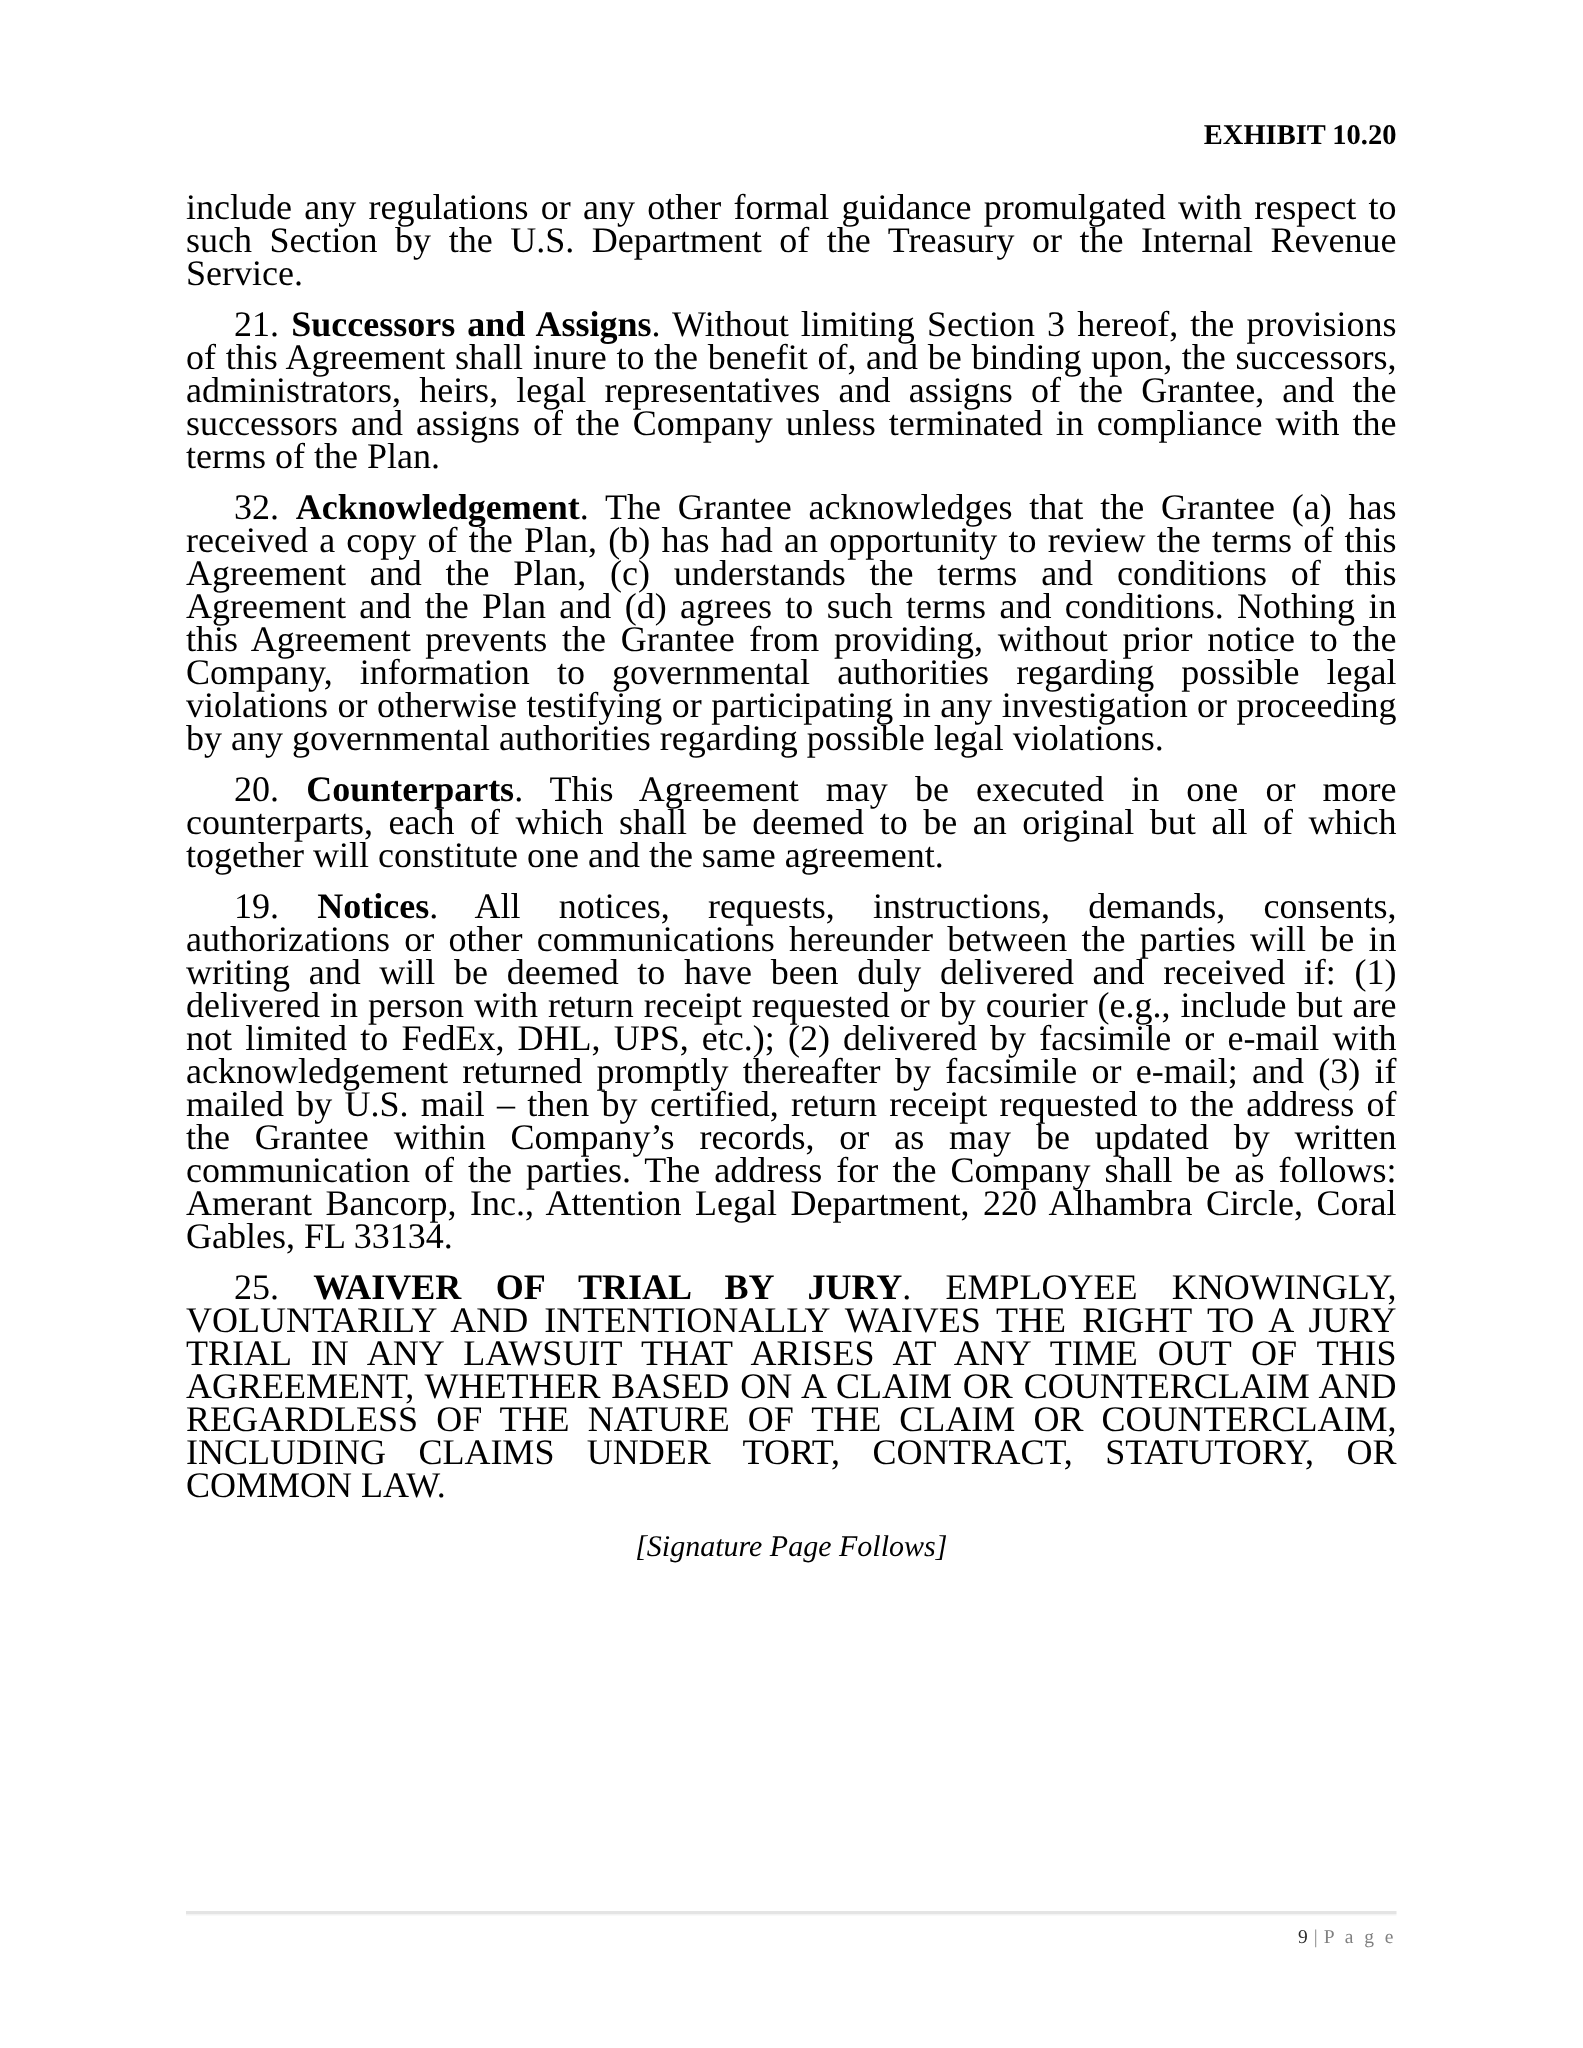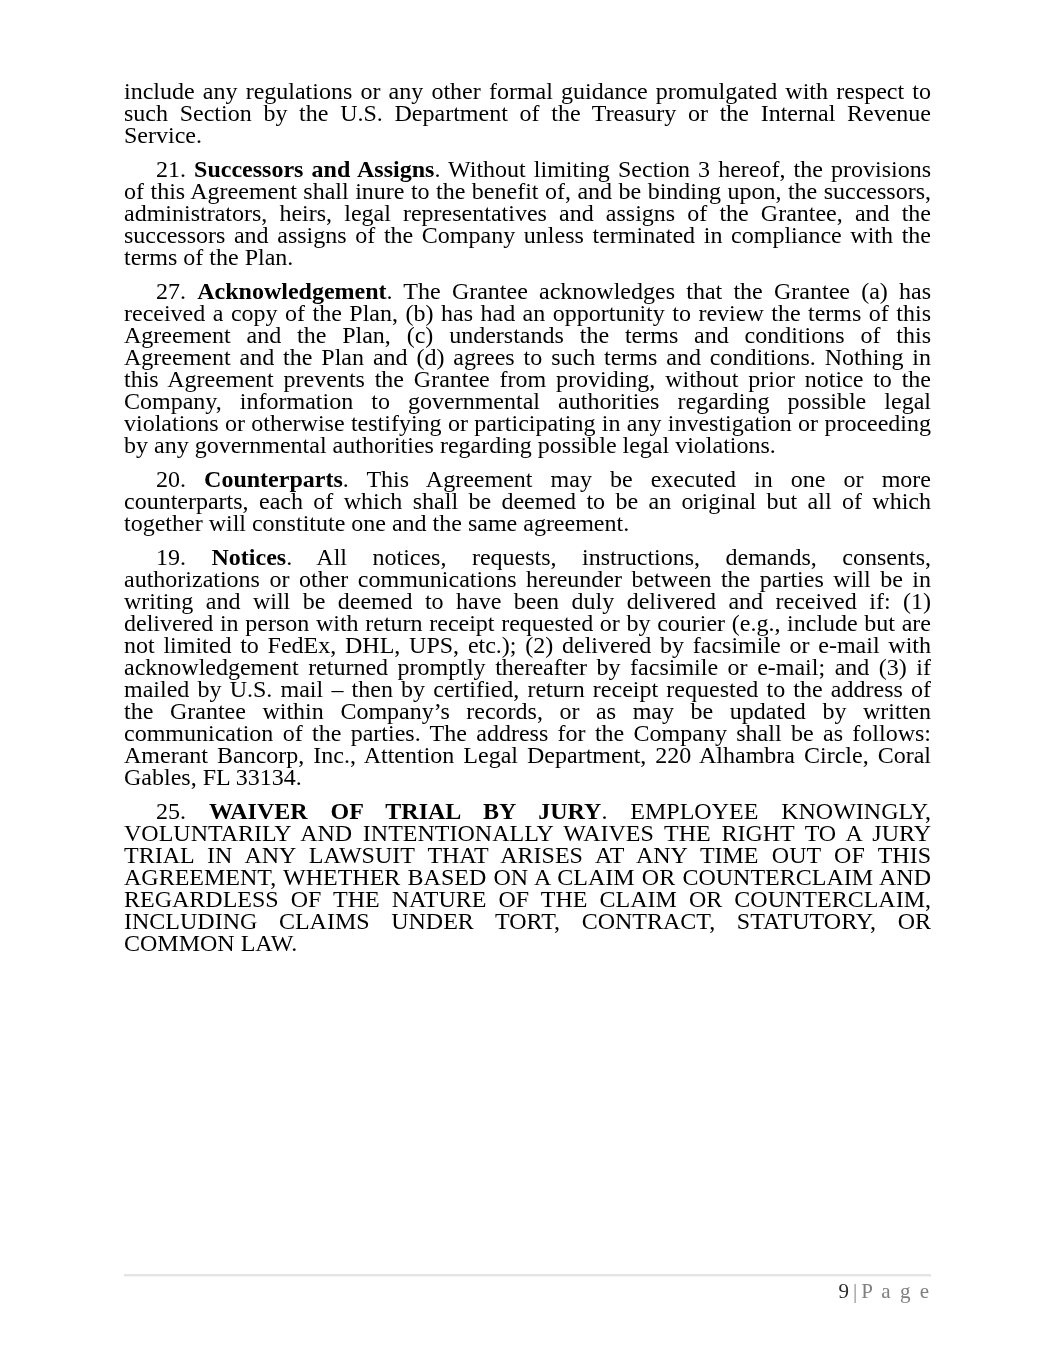--- a/index.html
+++ b/index.html
@@ -54,69 +54,71 @@
     top: 1274px;
   }
   .footer-rule {
     border-top: 2px solid #e4e4e4;
     border-bottom: 1px solid #f3f3f3;
     height: 0;
   }
   .footer-text {
     margin-top: 4px;
     text-align: right;
-    font-size: 21px;
+    font-size: 13px;
     line-height: 20px;
   }
   .footer-page-num {
     color: #2b2b2b;
   }
   .footer-sep {
     color: #8a8a8a;
     margin: 0 4px;
   }
   .footer-page-label {
     color: #808080;
     letter-spacing: 2px;
   }
 </style>
 </head>
 <body>
 
 <div class="page">
   <div class="content">
 
+    <div class="exhibit-label">EXHIBIT 10.20</div>
 
     <p class="body-para no-indent">include any regulations or any other formal guidance promulgated with respect to such Section by the U.S. Department of the Treasury or the Internal Revenue Service.</p>
 
     <p class="body-para">
       <span class="sec-num">21.</span>
       <span class="sec-title">Successors and Assigns</span><span class="sec-body">. Without limiting Section 3 hereof, the provisions of this Agreement shall inure to the benefit of, and be binding upon, the successors, administrators, heirs, legal representatives and assigns of the Grantee, and the successors and assigns of the Company unless terminated in compliance with the terms of the Plan.</span>
     </p>
 
     <p class="body-para">
-      <span class="sec-num">27.</span>
+      <span class="sec-num">32.</span>
       <span class="sec-title">Acknowledgement</span><span class="sec-body">. The Grantee acknowledges that the Grantee (a) has received a copy of the Plan, (b) has had an opportunity to review the terms of this Agreement and the Plan, (c) understands the terms and conditions of this Agreement and the Plan and (d) agrees to such terms and conditions. Nothing in this Agreement prevents the Grantee from providing, without prior notice to the Company, information to governmental authorities regarding possible legal violations or otherwise testifying or participating in any investigation or proceeding by any governmental authorities regarding possible legal violations.</span>
     </p>
 
     <p class="body-para">
       <span class="sec-num">20.</span>
       <span class="sec-title">Counterparts</span><span class="sec-body">. This Agreement may be executed in one or more counterparts, each of which shall be deemed to be an original but all of which together will constitute one and the same agreement.</span>
     </p>
 
     <p class="body-para">
       <span class="sec-num">19.</span>
       <span class="sec-title">Notices</span><span class="sec-body">. All notices, requests, instructions, demands, consents, authorizations or other communications hereunder between the parties will be in writing and will be deemed to have been duly delivered and received if: (1) delivered in person with return receipt requested or by courier (e.g., include but are not limited to FedEx, DHL, UPS, etc.); (2) delivered by facsimile or e-mail with acknowledgement returned promptly thereafter by facsimile or e-mail; and (3) if mailed by U.S. mail – then by certified, return receipt requested to the address of the Grantee within Company’s records, or as may be updated by written communication of the parties. The address for the Company shall be as follows: Amerant Bancorp, Inc., Attention Legal Department, 220 Alhambra Circle, Coral Gables, FL 33134.</span>
     </p>
 
     <p class="body-para">
       <span class="sec-num">25.</span>
       <span class="sec-title">WAIVER OF TRIAL BY JURY</span><span class="sec-body">. EMPLOYEE KNOWINGLY, VOLUNTARILY AND INTENTIONALLY WAIVES THE RIGHT TO A JURY TRIAL IN ANY LAWSUIT THAT ARISES AT ANY TIME OUT OF THIS AGREEMENT, WHETHER BASED ON A CLAIM OR COUNTERCLAIM AND REGARDLESS OF THE NATURE OF THE CLAIM OR COUNTERCLAIM, INCLUDING CLAIMS UNDER TORT, CONTRACT, STATUTORY, OR COMMON LAW.</span>
     </p>
 
+    <p class="signature-note">[Signature Page Follows]</p>
 
   </div>
 
   <div class="page-footer">
     <div class="footer-rule"></div>
     <div class="footer-text">
       <span class="footer-page-num">9</span><span class="footer-sep">|</span><span class="footer-page-label">P a g e</span>
     </div>
   </div>
 </div>

